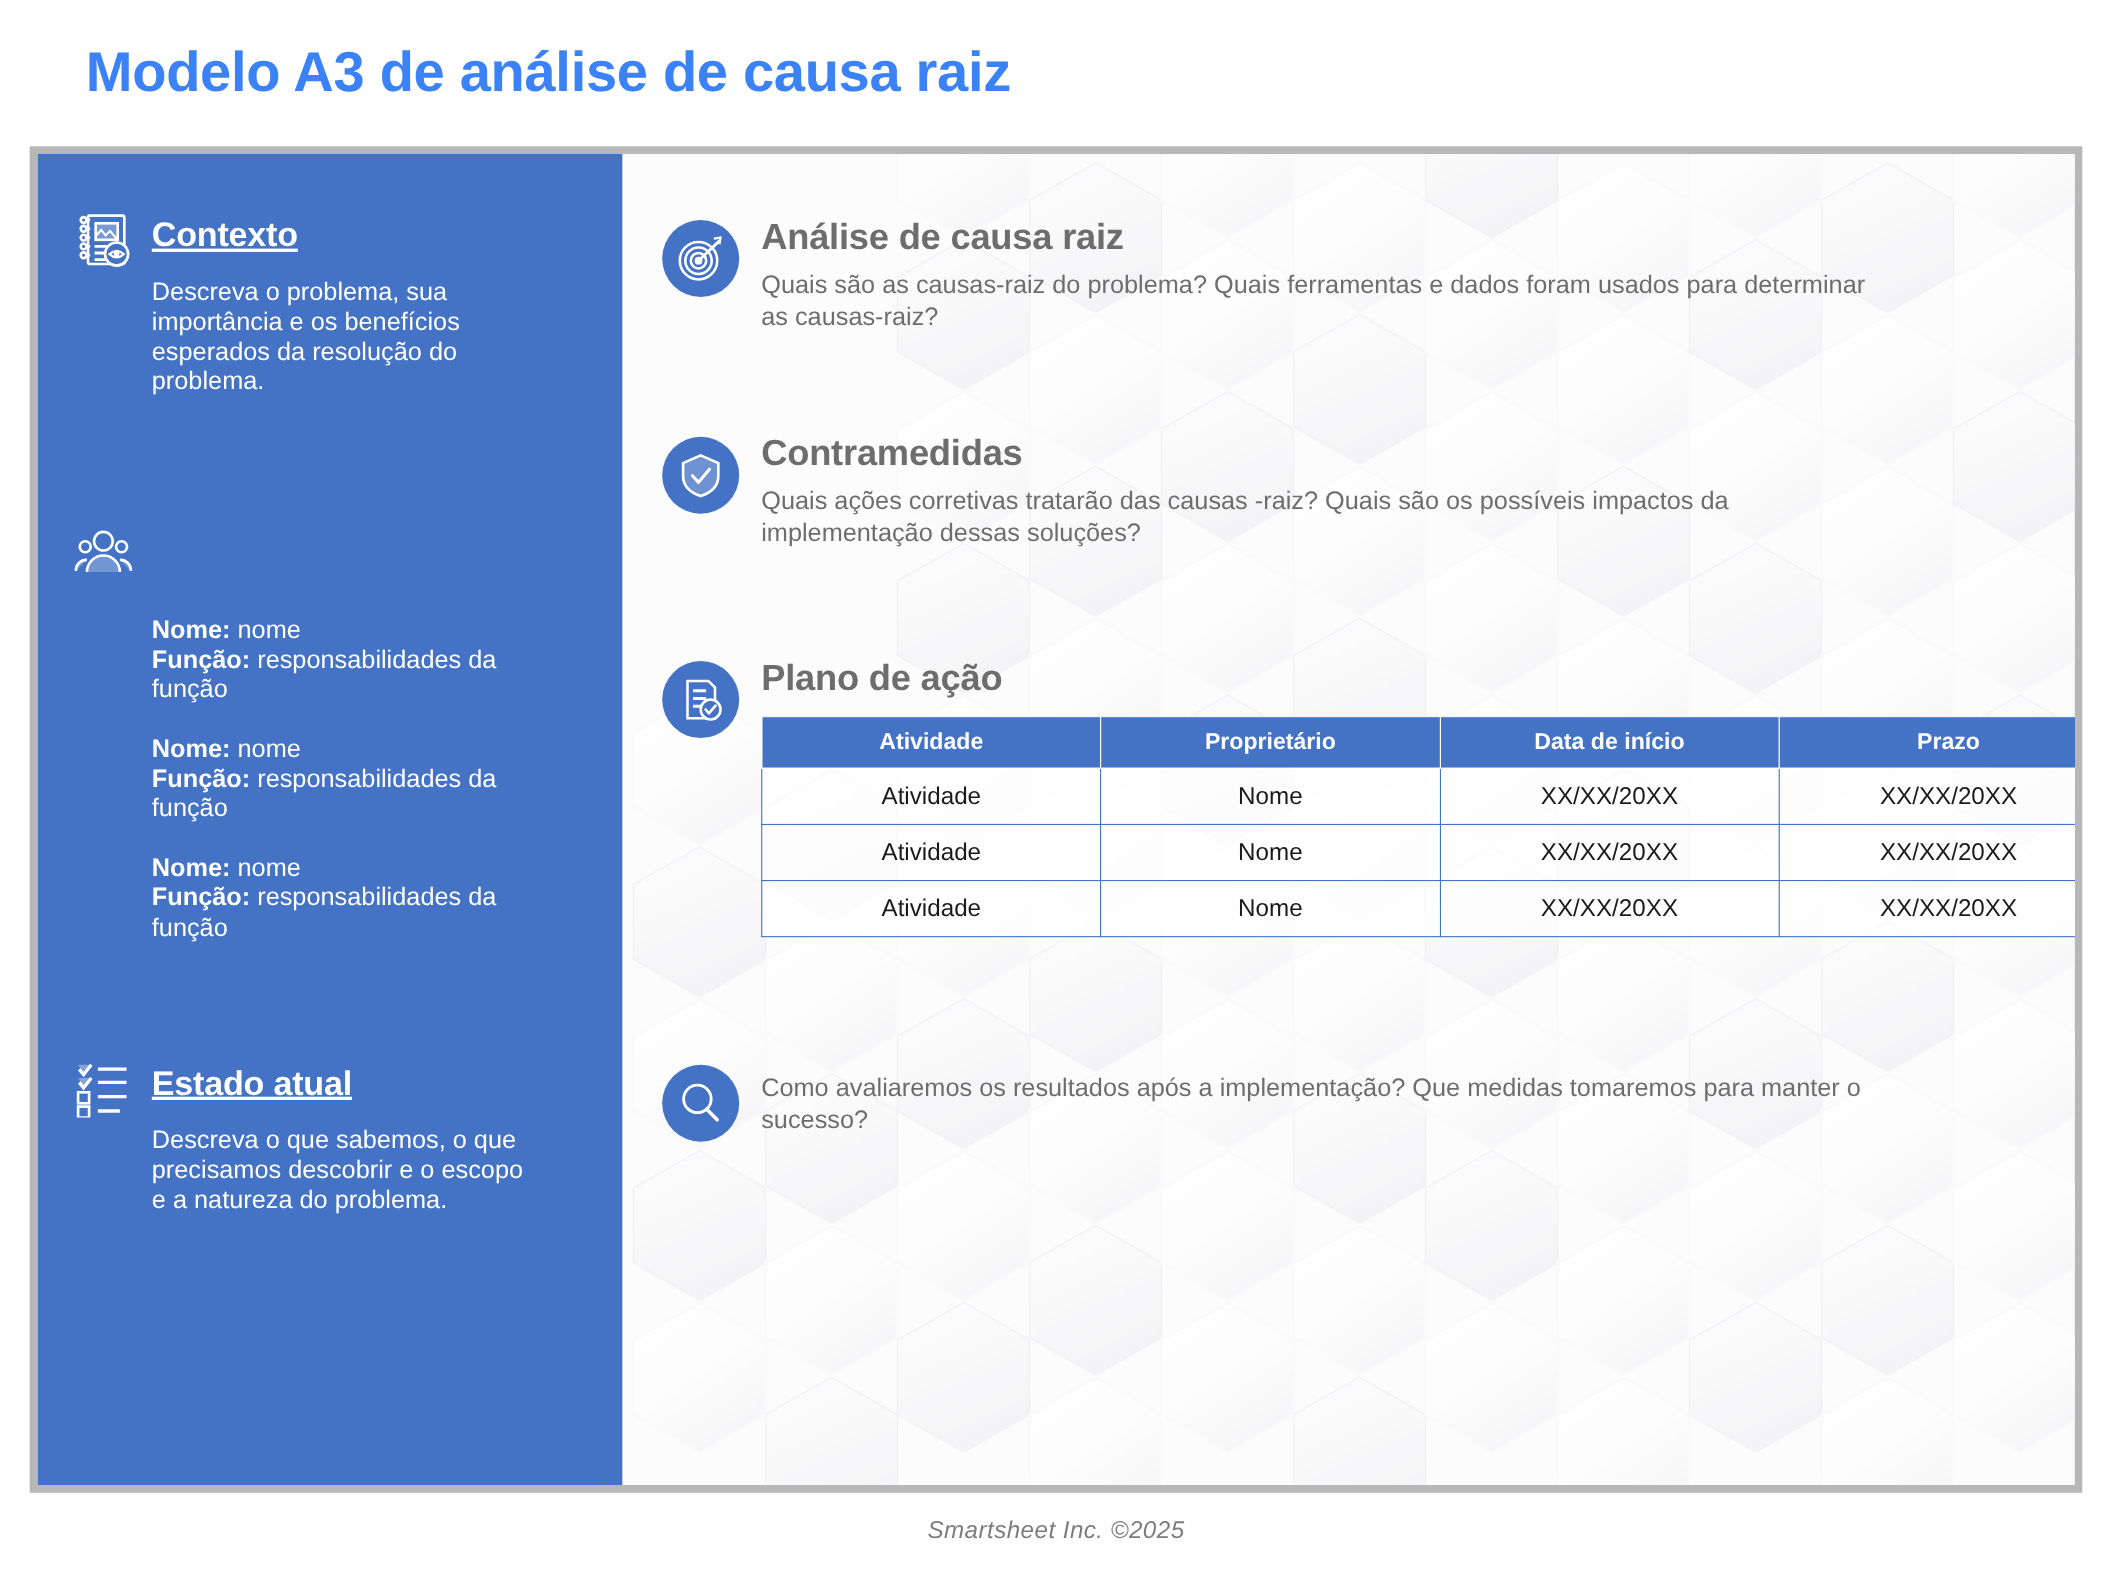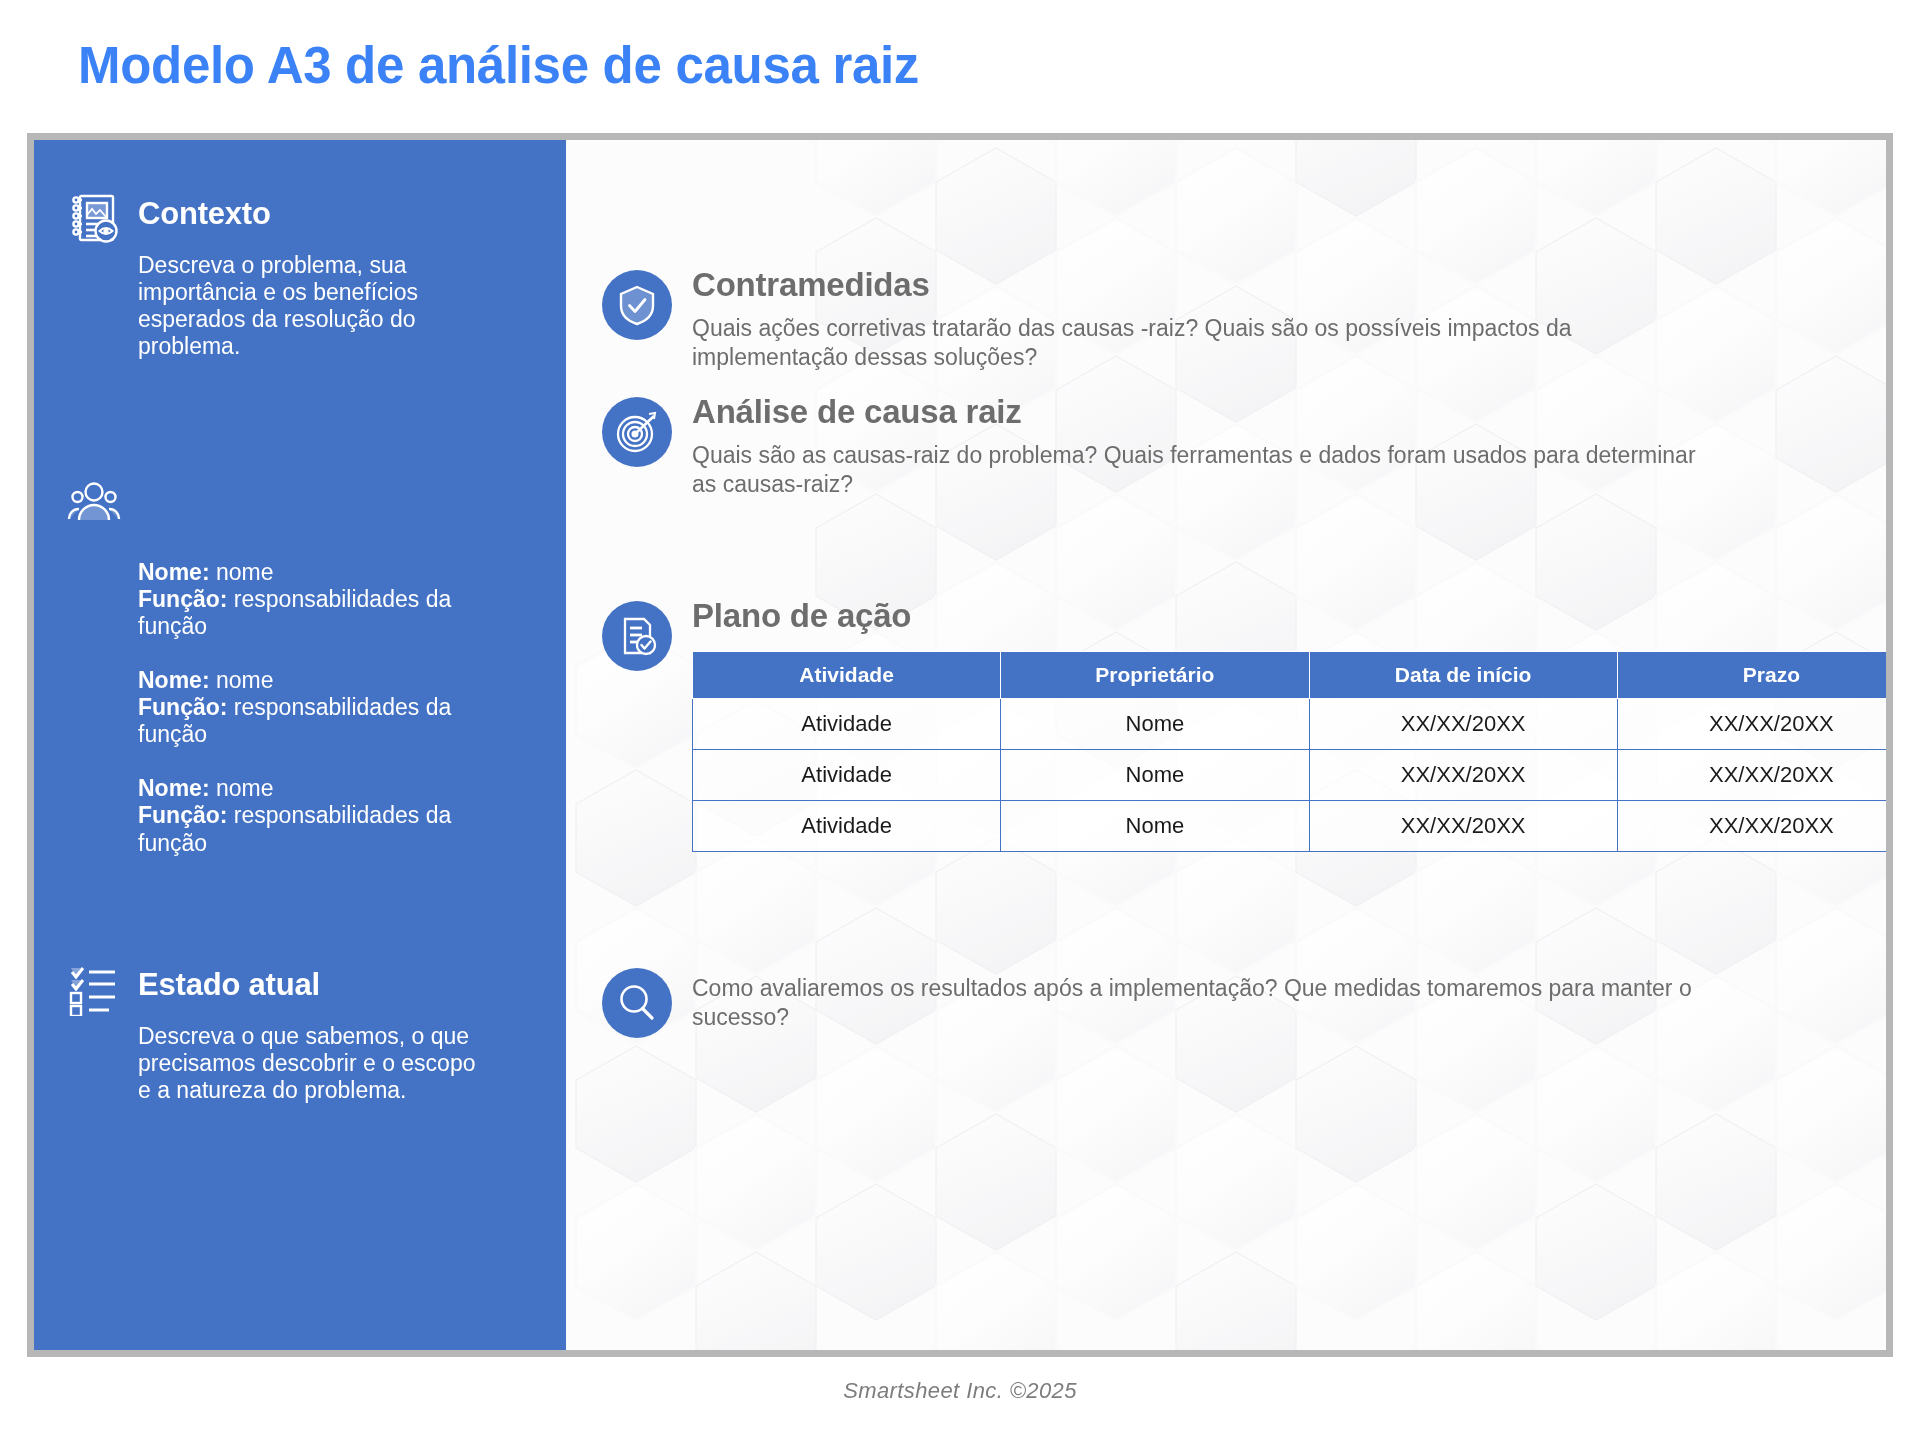--- a/index.html
+++ b/index.html
@@ -67,20 +67,21 @@
     width: 56px; height: 56px;
     display: flex; align-items: center; justify-content: center;
     margin-top: 2px;
   }
   .sb-title {
     font-size: 31px;
     font-weight: 700;
     color: #ffffff;
     letter-spacing: -0.2px;
     padding-top: 8px;
+    text-decoration: underline;
   }
   .sb-body {
     margin-left: 72px;
     margin-top: 6px;
     font-size: 23px;
     line-height: 1.18;
     color: #ffffff;
     font-weight: 400;
     max-width: 345px;
   }
@@ -581,49 +582,49 @@
               </g>
             <g transform="translate(1210,1044)">
                 <use href="#hexcell"></use>
               </g>
           </g>
           <rect x="0" y="0" width="1320" height="1210" fill="#ffffff" opacity="0.42"></rect>
         </svg>
 
         <div class="content-inner">
 
-          <div class="section sec-counter">
-            <div class="sec-icon">
-              <svg width="44" height="44" viewBox="0 0 44 44">
-                <path d="M22 4 L38 11 L38 23 C38 32 31 38 22 41 C13 38 6 32 6 23 L6 11 Z" fill="rgba(255,255,255,0.22)" stroke="#ffffff" stroke-width="2.4"></path>
-                <path d="M14.5 22.5 l5.5 6 l10 -12" fill="none" stroke="#ffffff" stroke-width="2.8" stroke-linecap="round" stroke-linejoin="round"></path>
-              </svg>
-            </div>
-            <div class="sec-main">
-              <div class="sec-title">Contramedidas</div>
-              <div class="sec-body">Quais ações corretivas tratarão das causas -raiz? Quais são os possíveis impactos da implementação dessas soluções?</div>
-            </div>
-          </div>
-
           <div class="section sec-rca">
             <div class="sec-icon">
               <svg width="44" height="44" viewBox="0 0 44 44">
                 <g fill="none" stroke="#ffffff" stroke-width="2.3">
                   <circle cx="20" cy="24" r="17"></circle>
                   <circle cx="20" cy="24" r="12"></circle>
                   <circle cx="20" cy="24" r="7"></circle>
                   <circle cx="20" cy="24" r="2.4" fill="#ffffff"></circle>
                 </g>
                 <path d="M20 24 L39 6" stroke="#ffffff" stroke-width="2.6" fill="none"></path>
                 <path d="M34 4 l6 -1 l-1 6" stroke="#ffffff" stroke-width="2" fill="none"></path>
               </svg>
             </div>
             <div class="sec-main">
               <div class="sec-title">Análise de causa raiz</div>
               <div class="sec-body">Quais são as causas-raiz do problema? Quais ferramentas e dados foram usados para determinar as causas-raiz?</div>
+            </div>
+          </div>
+
+          <div class="section sec-counter">
+            <div class="sec-icon">
+              <svg width="44" height="44" viewBox="0 0 44 44">
+                <path d="M22 4 L38 11 L38 23 C38 32 31 38 22 41 C13 38 6 32 6 23 L6 11 Z" fill="rgba(255,255,255,0.22)" stroke="#ffffff" stroke-width="2.4"></path>
+                <path d="M14.5 22.5 l5.5 6 l10 -12" fill="none" stroke="#ffffff" stroke-width="2.8" stroke-linecap="round" stroke-linejoin="round"></path>
+              </svg>
+            </div>
+            <div class="sec-main">
+              <div class="sec-title">Contramedidas</div>
+              <div class="sec-body">Quais ações corretivas tratarão das causas -raiz? Quais são os possíveis impactos da implementação dessas soluções?</div>
             </div>
           </div>
 
           <div class="section sec-plan">
             <div class="sec-icon">
               <svg width="44" height="44" viewBox="0 0 44 44">
                 <g fill="none" stroke="#ffffff" stroke-width="2.3">
                   <path d="M10 5 h19 l6 6 v28 h-25 z"></path>
                   <line x1="15" y1="14" x2="27" y2="14" stroke-width="2.8"></line>
                   <line x1="15" y1="21" x2="27" y2="21" stroke-width="2.8"></line>

